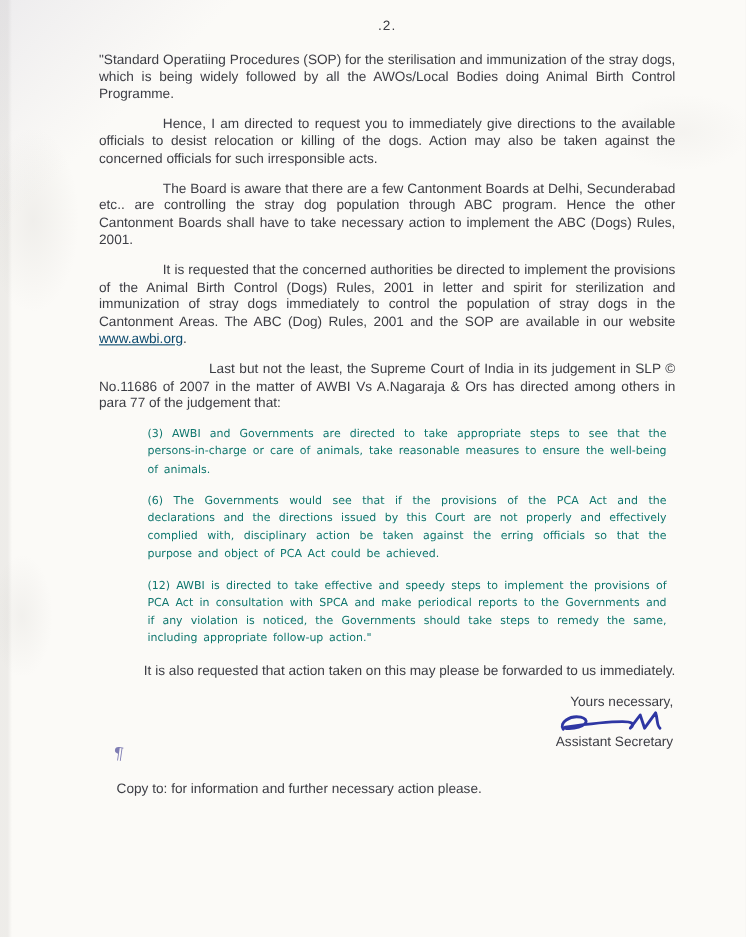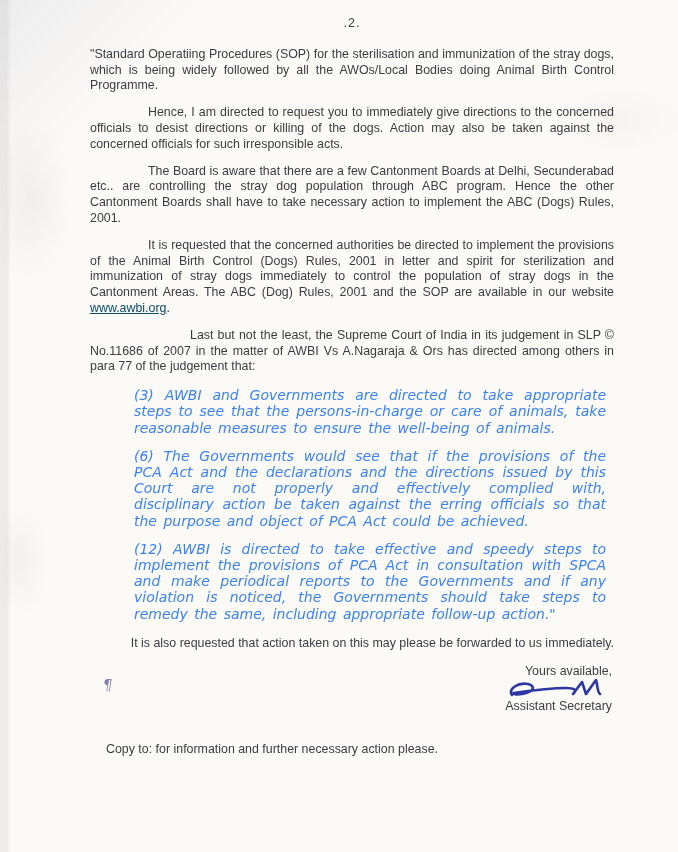--- a/index.html
+++ b/index.html
@@ -43,24 +43,23 @@
   }
   p.first{ margin-top:15px; }
   .ind{ text-indent:58px; }
   .ind-lg{ text-indent:100px; }
   a.doclink{ color:#0c4a6e; }
   p.quote{
     margin:12px 0 0 44px;
     width:472px;
     text-align:justify;
     font-family:"DejaVu Sans", sans-serif;
-    font-style:italic;
-    font-size:14px;
+    font-size:10px;
     line-height:16.2px;
-    color:#3b82f6;
+    color:#0f766e;
     word-spacing:2px;
   }
   p.request{ margin-top:14px; text-align:right; }
   .closing{
     margin-top:12px;
     text-align:right;
     padding-right:2px;
     position:relative;
   }
   .closing .val{ margin:0; }
@@ -88,39 +87,39 @@
 
 <div class="page">
   <span class="ink-mark">¶</span>
 
   <div class="content">
 
     <p class="pnum">.2.</p>
 
     <p class="body-par first">"Standard Operatiing Procedures (SOP) for the sterilisation and immunization of the stray dogs, which is being widely followed by all the AWOs/Local Bodies doing Animal Birth Control Programme.</p>
 
-    <p class="body-par ind">Hence, I am directed to request you to immediately give directions to the concerned officials to desist directions or killing of the dogs. Action may also be taken against the concerned officials for such irresponsible acts.</p>
+    <p class="body-par ind">Hence, I am directed to request you to immediately give directions to the available officials to desist relocation or killing of the dogs. Action may also be taken against the concerned officials for such irresponsible acts.</p>
 
     <p class="body-par ind">The Board is aware that there are a few Cantonment Boards at Delhi, Secunderabad etc.. are controlling the stray dog population through ABC program. Hence the other Cantonment Boards shall have to take necessary action to implement the ABC (Dogs) Rules, 2001.</p>
 
     <p class="body-par ind"><span>It is requested that the concerned authorities be directed to implement the provisions of the Animal Birth Control (Dogs) Rules, 2001 in letter and spirit for sterilization and immunization of stray dogs immediately to control the population of stray dogs in the Cantonment Areas. The ABC (Dog) Rules, 2001 and the SOP are available in our website </span><a class="doclink" href="#">www.awbi.org</a><span>.</span></p>
 
     <p class="body-par ind-lg">Last but not the least, the Supreme Court of India in its judgement in SLP © No.11686 of 2007 in the matter of AWBI Vs A.Nagaraja &amp; Ors has directed among others in para 77 of the judgement that:</p>
 
     <p class="quote">(3) AWBI and Governments are directed to take appropriate steps to see that the persons-in-charge or care of animals, take reasonable measures to ensure the well-being of animals.</p>
 
 
     <p class="quote">(6) The Governments would see that if the provisions of the PCA Act and the declarations and the directions issued by this Court are not properly and effectively complied with, disciplinary action be taken against the erring officials so that the purpose and object of PCA Act could be achieved.</p>
 
     <p class="quote">(12) AWBI is directed to take effective and speedy steps to implement the provisions of PCA Act in consultation with SPCA and make periodical reports to the Governments and if any violation is noticed, the Governments should take steps to remedy the same, including appropriate follow-up action."</p>
 
     <p class="body-par request">It is also requested that action taken on this may please be forwarded to us immediately.</p>
 
     <div class="closing">
-      <p class="val">Yours available,</p>
+      <p class="val">Yours necessary,</p>
       <div class="sig-wrap">
         <svg width="104" height="34" viewBox="0 0 104 34">
           <path d="M10 22 C 6 16, 16 9, 26 11 C 34 13, 32 19, 20 21 C 14 22, 10 21, 12 20 C 26 18, 50 15, 64 15 C 72 15, 76 17, 71 21 L 80 9 L 84 21 L 94 7 C 96 13, 95 19, 98 21" fill="none" stroke="#2e36a3" stroke-width="2.6" stroke-linecap="round" stroke-linejoin="round"></path>
         </svg>
       </div>
       <p class="title">Assistant Secretary</p>
     </div>
 
     <p class="copyline">Copy to: for information and further necessary action please.</p>
 

